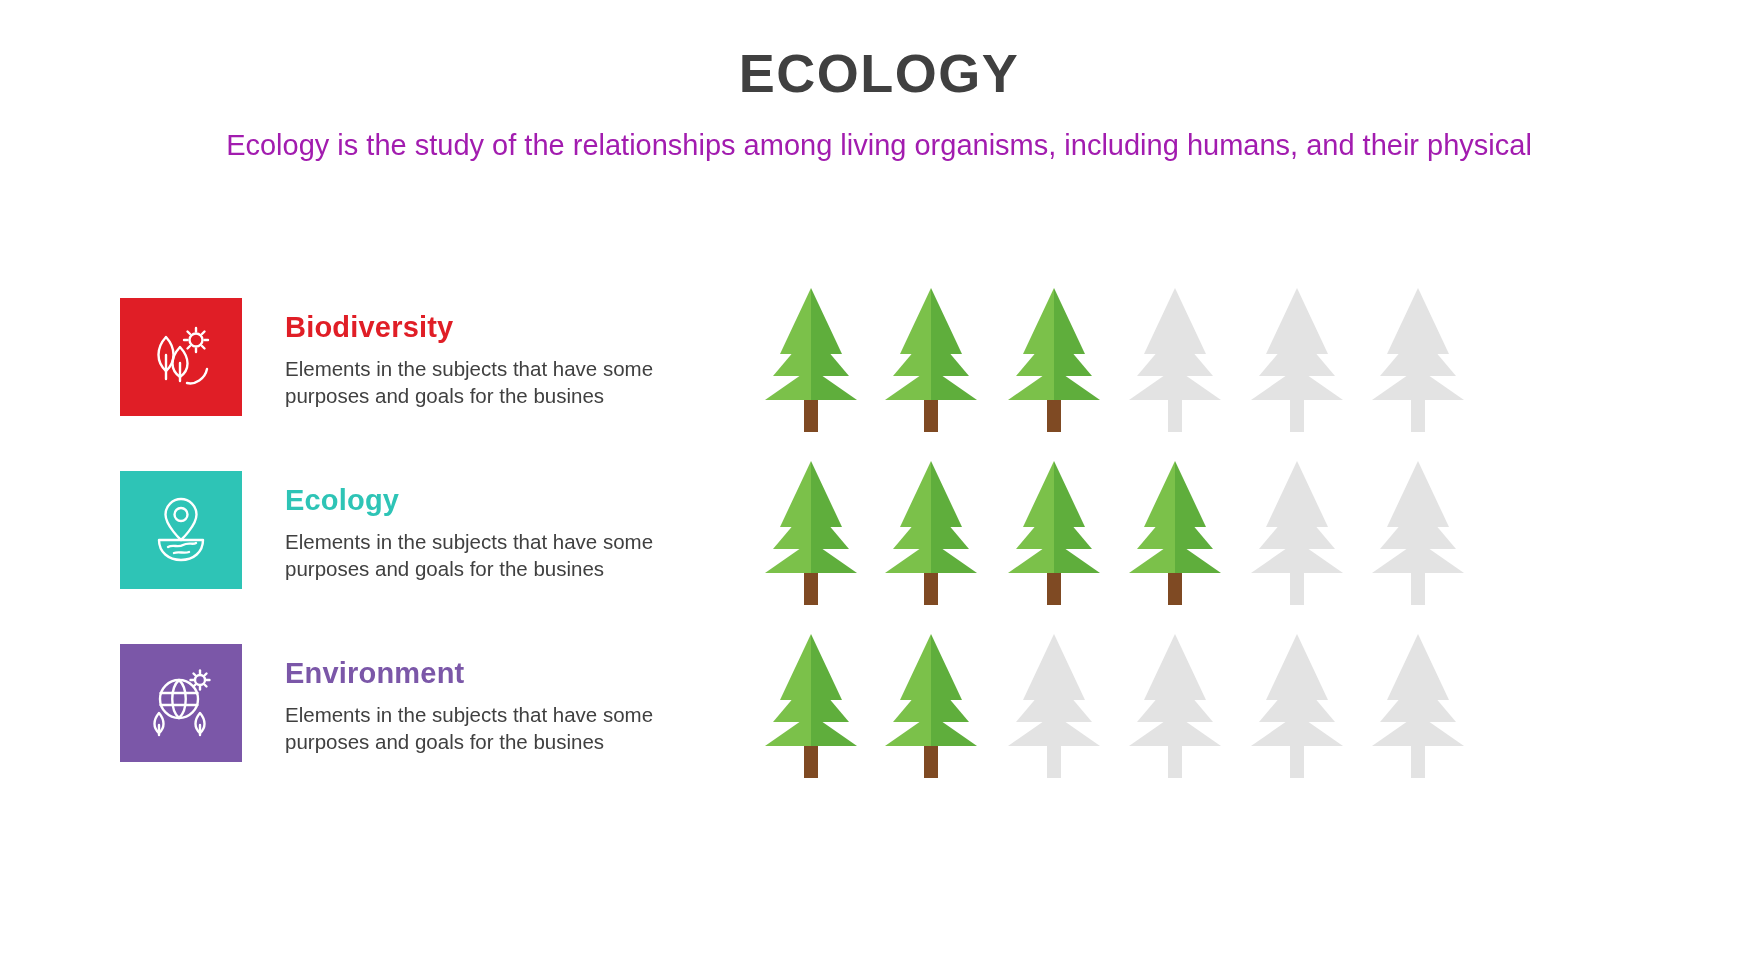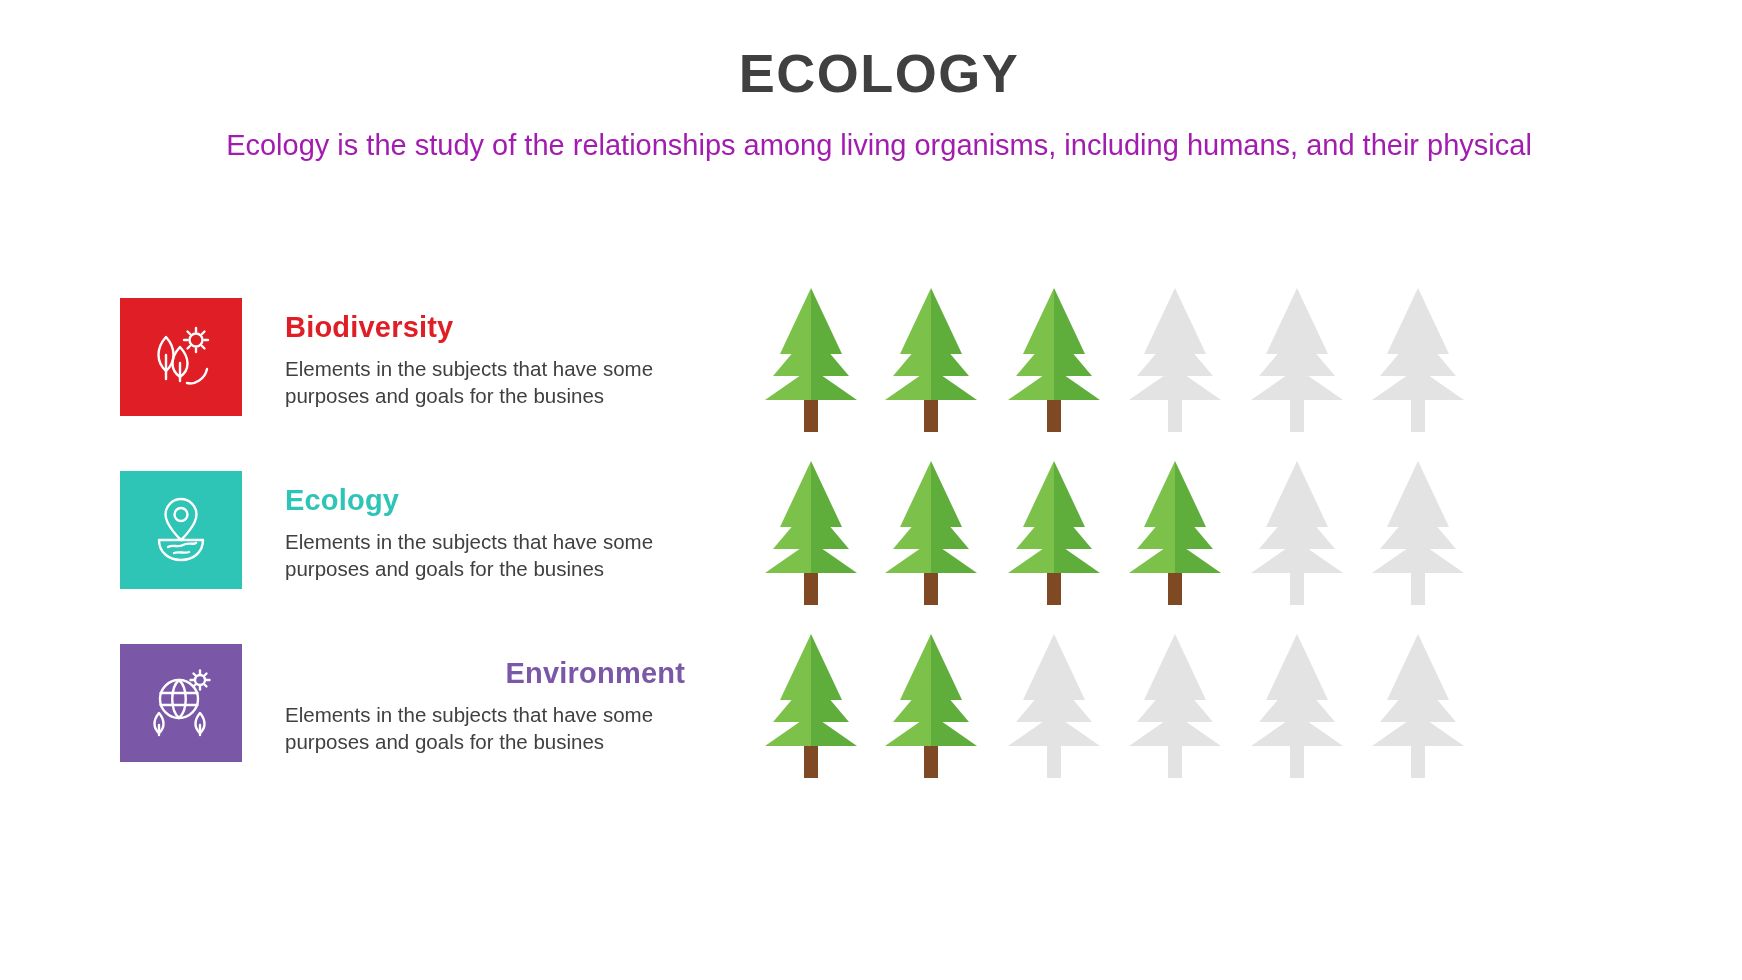--- a/index.html
+++ b/index.html
@@ -193,21 +193,21 @@
             <path d="M63.5 10.5 L61.5 12.5"></path>
               <path d="M52.5 21.5 L50.5 23.5"></path>
             <path d="M16 50 C10 57 10 65 16 70 C22 65 22 57 16 50 Z"></path>
             <path d="M16 62 L16 72"></path>
             <path d="M57 50 C51 57 51 65 57 70 C63 65 63 57 57 50 Z"></path>
             <path d="M57 62 L57 72"></path>
           </svg>
         </span>
       </div>
       <div class="item-body">
-        <div class="item-title" style="color:#7b57a8;text-align:right;">Environment</div>
+        <div class="item-title" style="color:#7b57a8;">Environment</div>
         <div class="item-desc">Elements in the subjects that have some purposes and goals for the  busines</div>
       </div>
     </div>
 
   </div>
 
   <div class="tree-grid" id="tree-grid">
       <div class="tree-row">
         <div class="tree-cell" style="left: 0px;">
       <svg viewBox="0 0 118 173" xmlns="http://www.w3.org/2000/svg">

